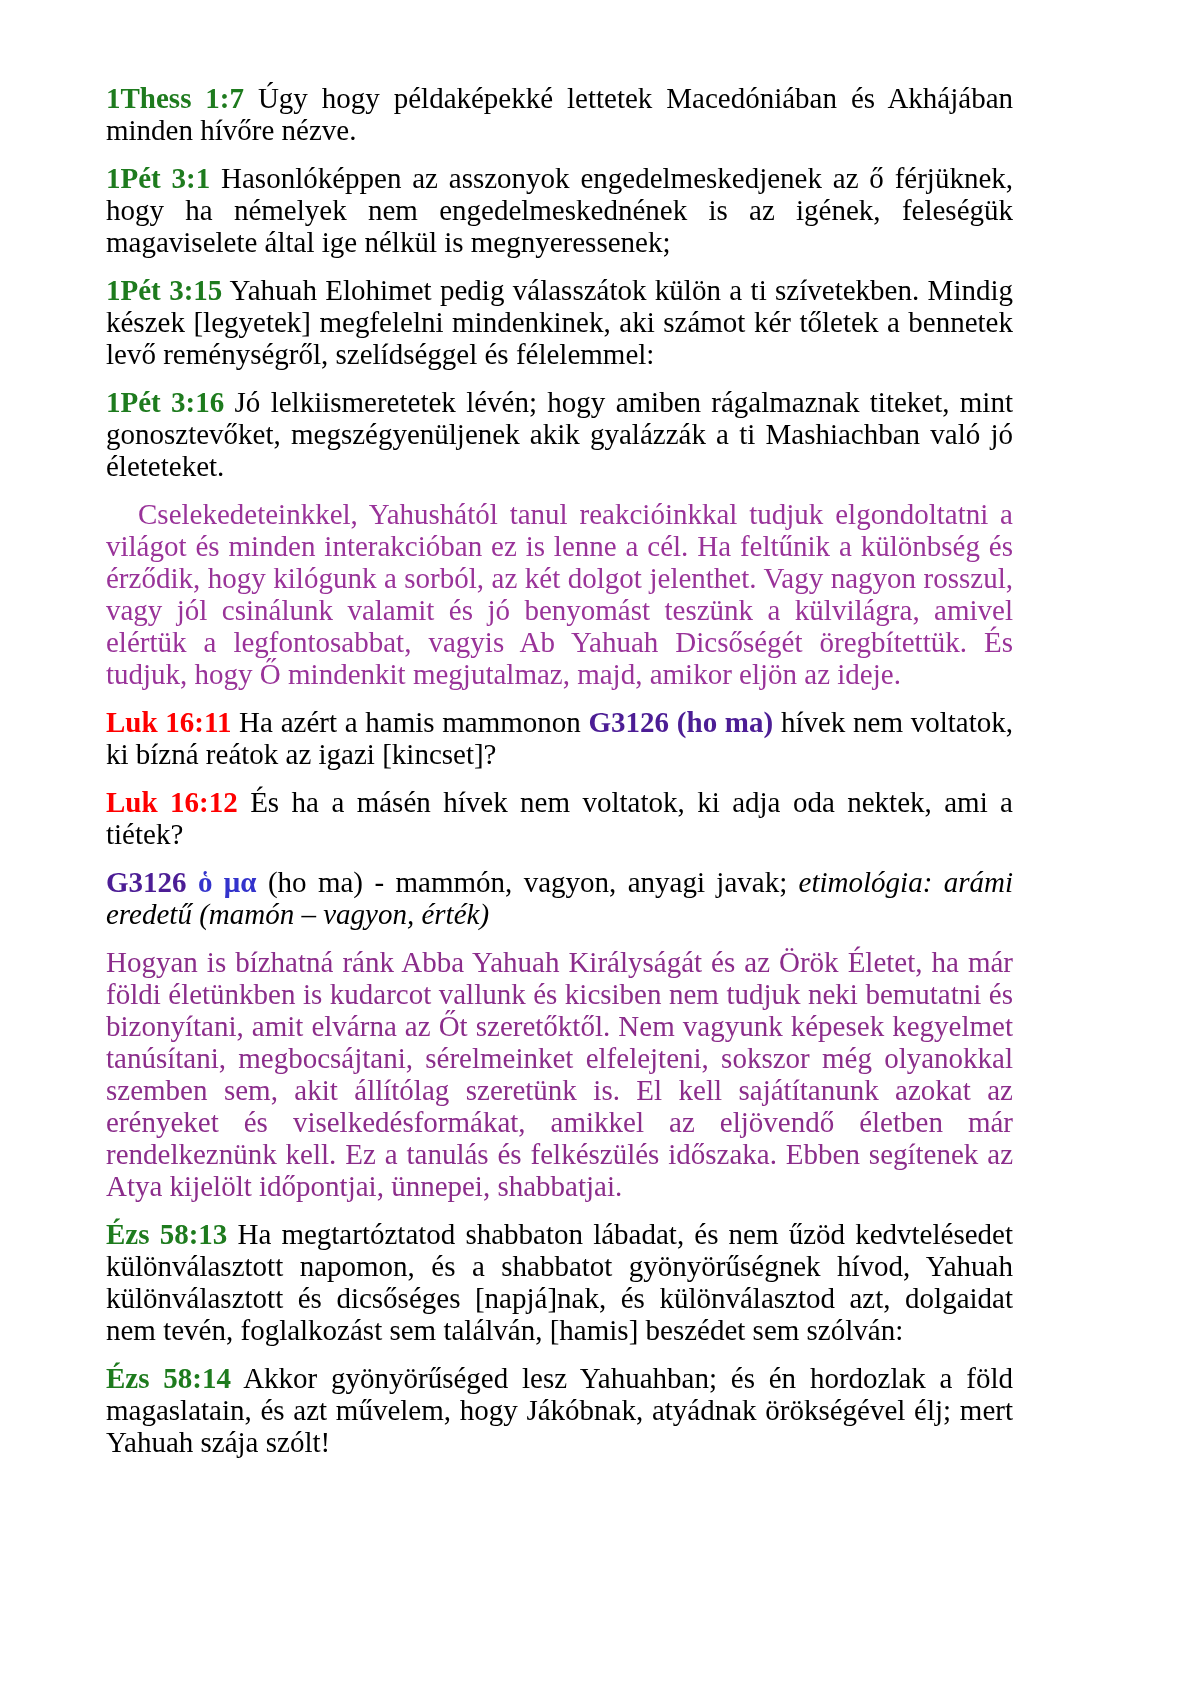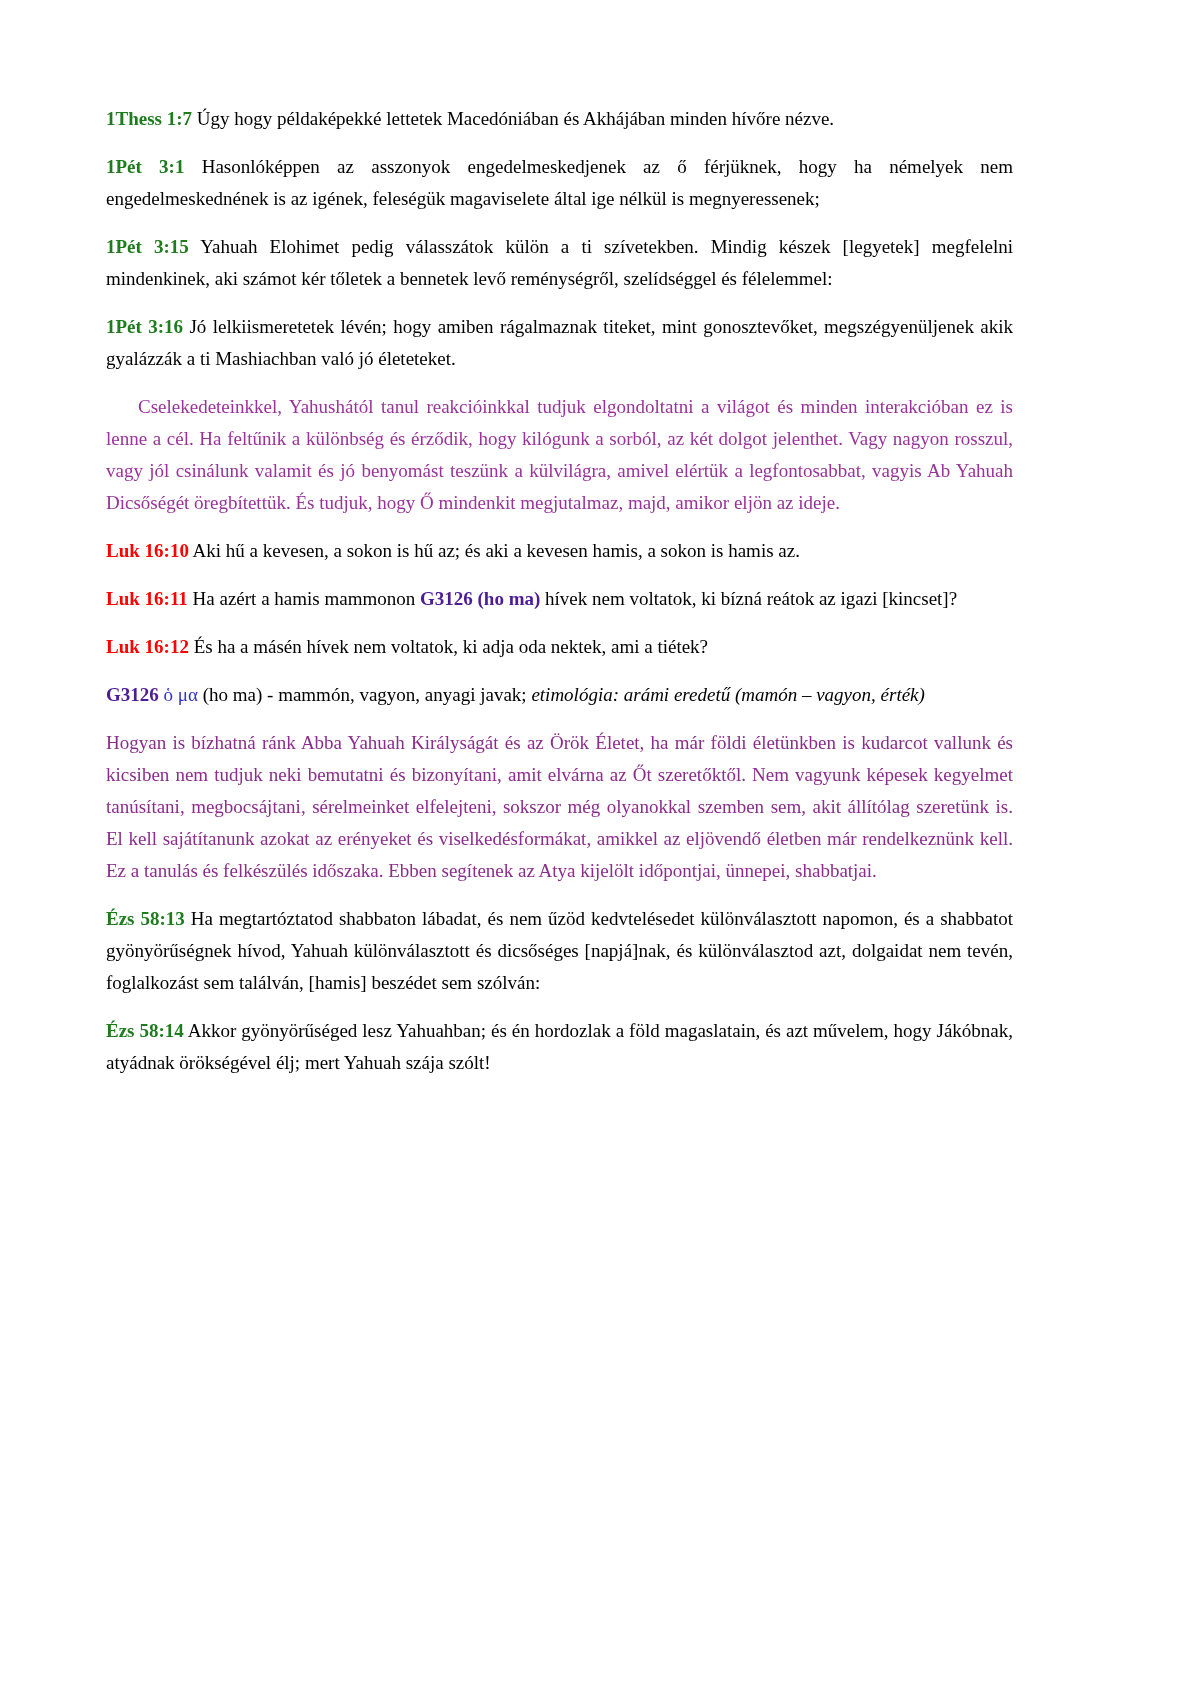--- a/index.html
+++ b/index.html
@@ -7,35 +7,35 @@
     padding: 0;
     background: #ffffff;
   }
   .page {
     position: relative;
     width: 1190px;
     height: 1683px;
     background: #ffffff;
     overflow: hidden;
     box-sizing: border-box;
-    padding: 103px 177px 40px 106px;
+    padding: 82px 177px 40px 106px;
     font-family: "Liberation Serif", "DejaVu Serif", serif;
-    font-size: 19px;
+    font-size: 29px;
     line-height: 32px;
     color: #000000;
   }
   .para {
     margin: 0 0 16px 0;
     text-align: justify;
   }
   .seg { white-space: pre-wrap; }
   .seg-ref-green { color: #1e7b1e; font-weight: bold; }
   .seg-ref-red   { color: #fe0000; font-weight: bold; }
   .seg-blue-light{ color: #4c1d95; font-weight: bold; }
-  .seg-blue-strong{ color: #3333cc; }
+  .seg-blue-strong{ color: #3333cc; font-weight: bold; }
   .seg-purple    { color: #993399; margin-left: 32px; }
   .seg-purple-2  { color: #8b2d8b; }
   .seg-italic    { font-style: italic; }
 </style>
 </head>
 <body>
 
 <div class="page">
 
   <p class="para">
@@ -54,23 +54,20 @@
   </p>
 
   <p class="para">
     <span class="seg seg-ref-green">1Pét 3:16</span><span class="seg"> Jó lelkiismeretetek lévén; hogy amiben rágalmaznak titeket, mint gonosztevőket, megszégyenüljenek akik gyalázzák a ti Mashiachban való jó életeteket.</span>
   </p>
 
   <p class="para">
     <span class="seg seg-purple">Cselekedeteinkkel, Yahushától tanul reakcióinkkal tudjuk elgondoltatni a világot és minden interakcióban ez is lenne a cél. Ha feltűnik a különbség és érződik, hogy kilógunk a sorból, az két dolgot jelenthet. Vagy nagyon rosszul, vagy jól csinálunk valamit és jó benyomást teszünk a külvilágra, amivel elértük a legfontosabbat, vagyis Ab Yahuah Dicsőségét öregbítettük. És tudjuk, hogy Ő mindenkit megjutalmaz, majd, amikor eljön az ideje.</span>
   </p>
 
-  <p class="para">
-    <span class="seg seg-ref-red">Luk 16:10</span><span class="seg"> Aki hű a kevesen, a sokon is hű az; és aki a kevesen hamis, a sokon is hamis az.</span>
-  </p>
 
   <p class="para">
     <span class="seg seg-ref-red">Luk 16:11</span><span class="seg"> Ha azért a hamis mammonon </span><span class="seg seg-blue-light">G3126 (ho ma)</span><span class="seg"> hívek nem voltatok, ki bízná reátok az igazi [kincset]?</span>
   </p>
 
   <p class="para">
     <span class="seg seg-ref-red">Luk 16:12</span><span class="seg"> És ha a másén hívek nem voltatok, ki adja oda nektek, ami a tiétek?</span>
   </p>
 
   <p class="para">

